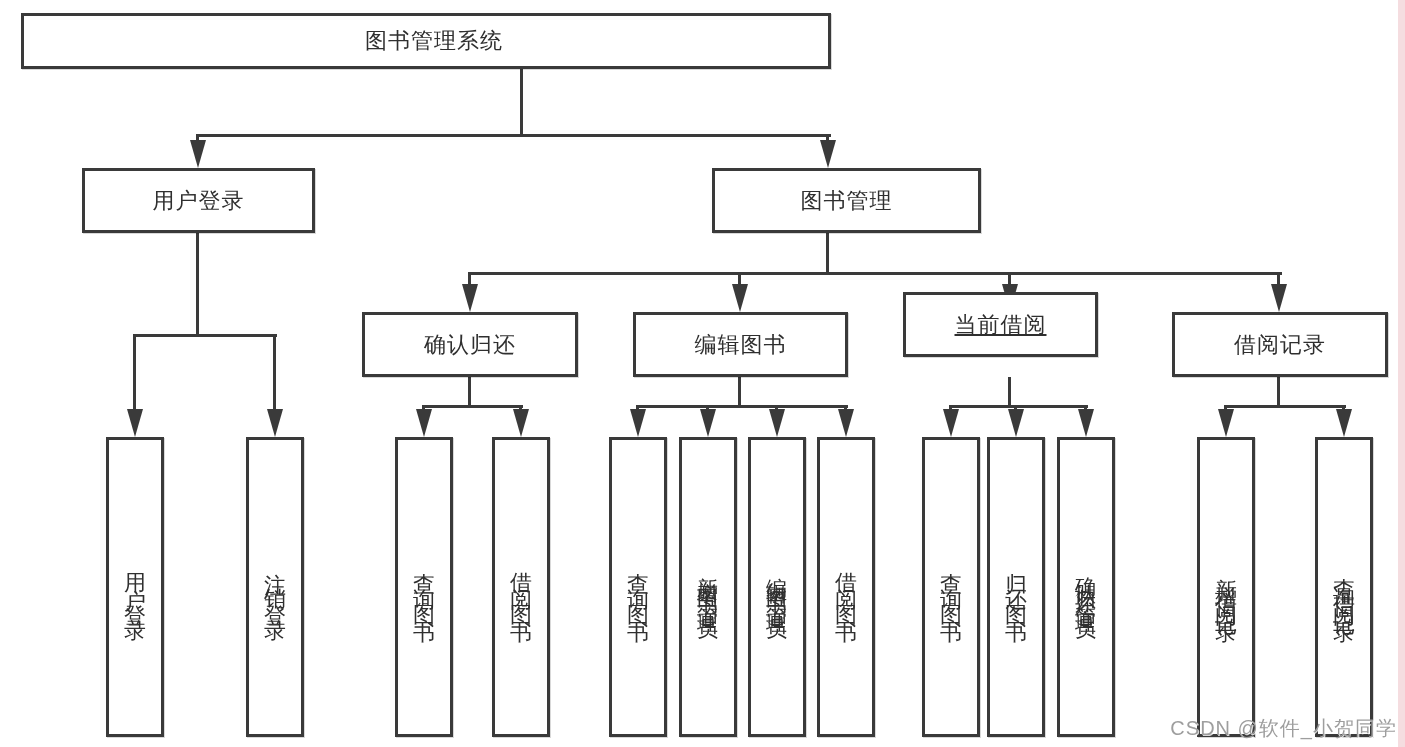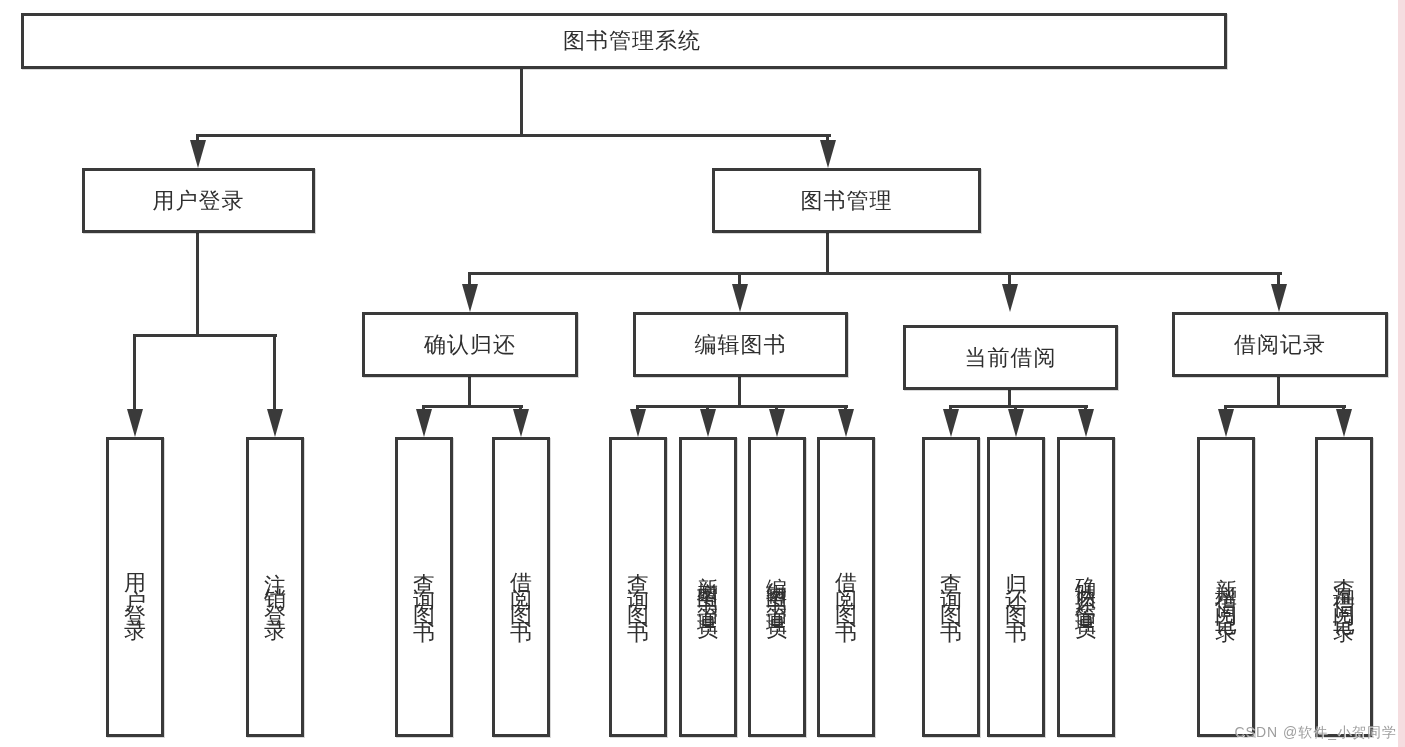--- a/index.html
+++ b/index.html
@@ -36,37 +36,37 @@
   .hline{height:3px;}
   .arrow{
     position:absolute;width:0;height:0;z-index:1;
     border-left:8px solid transparent;
     border-right:8px solid transparent;
     border-top:28px solid #3a3a3a;
   }
   .watermark{
     position:absolute;
     right:8px;bottom:5px;
-    font-size:14px;
+    font-size:20px;
     color:#9e9e9e;
     letter-spacing:1px;
     z-index:5;
     text-shadow:1px 1px 0 rgba(255,255,255,0.8);
   }
   .right-strip{
     position:absolute;top:0;right:0;width:7px;height:747px;
     background:#f5dde0;z-index:4;
   }
 </style>
 </head>
 <body>
 
 <div id="canvas">
 
-  <div class="box" style="left:21px;top:13px;width:1206px;height:56px;padding-left:16px;">图书管理系统</div>
+  <div class="box" style="left:21px;top:13px;width:810px;height:56px;padding-left:16px;">图书管理系统</div>
 
   <div class="vline" style="left:520px;top:69px;height:67px;"></div>
   <div class="hline" style="left:197px;top:134px;width:634px;"></div>
   <div class="vline" style="left:196px;top:134px;height:16px;"></div>
   <div class="arrow" style="left:190px;top:140px;"></div>
   <div class="vline" style="left:826px;top:134px;height:16px;"></div>
   <div class="arrow" style="left:820px;top:140px;"></div>
 
   <div class="box lvl" style="left:82px;top:168px;width:233px;">用户登录</div>
   <div class="box lvl" style="left:712px;top:168px;width:269px;">图书管理</div>
@@ -84,21 +84,21 @@
 
   <div class="vline" style="left:196px;top:233px;height:104px;"></div>
   <div class="hline" style="left:133px;top:334px;width:144px;"></div>
   <div class="vline" style="left:133px;top:334px;height:80px;"></div>
   <div class="arrow" style="left:127px;top:409px;"></div>
   <div class="vline" style="left:273px;top:334px;height:80px;"></div>
   <div class="arrow" style="left:267px;top:409px;"></div>
 
   <div class="box lvl" style="left:362px;top:312px;width:216px;">确认归还</div>
   <div class="box lvl" style="left:633px;top:312px;width:215px;">编辑图书</div>
-  <div class="box lvl" style="left:903px;top:325px;width:215px;">当前借阅</div>
+  <div class="box lvl" style="left:903px;top:292px;width:195px;text-decoration:underline;">当前借阅</div>
   <div class="box lvl" style="left:1172px;top:312px;width:216px;">借阅记录</div>
 
   <div class="vline" style="left:468px;top:377px;height:31px;"></div>
   <div class="hline" style="left:422px;top:405px;width:101px;"></div>
   <div class="vline" style="left:422px;top:405px;height:10px;"></div>
   <div class="arrow" style="left:416px;top:409px;"></div>
   <div class="vline" style="left:519px;top:405px;height:10px;"></div>
   <div class="arrow" style="left:513px;top:409px;"></div>
 
   <div class="vline" style="left:738px;top:377px;height:31px;"></div>

